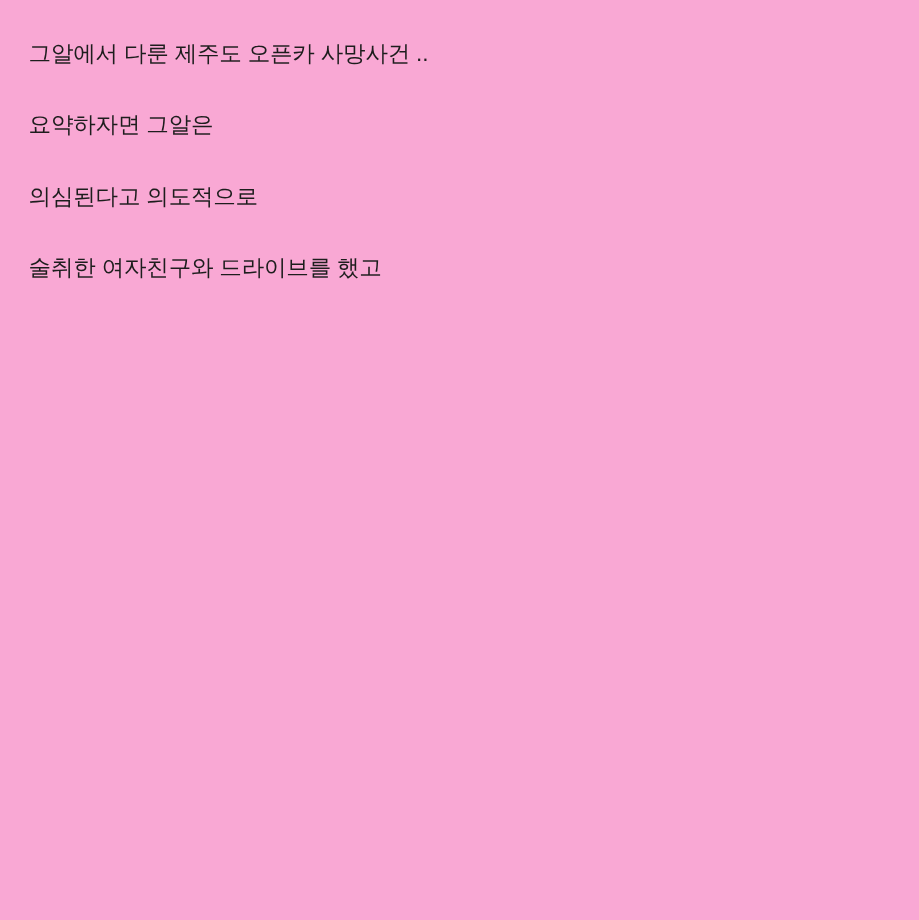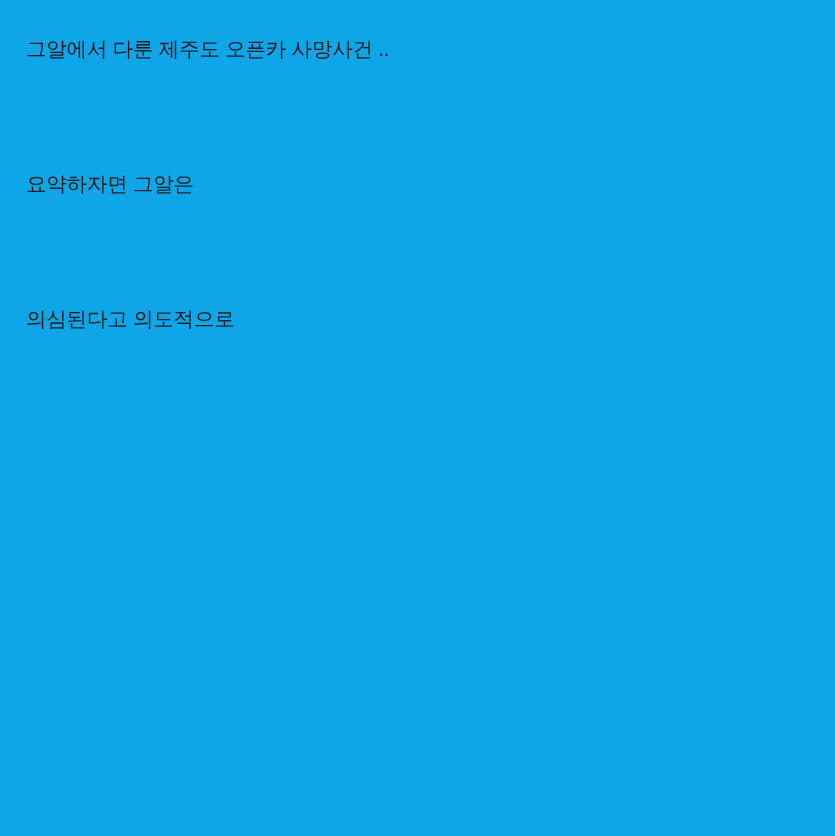--- a/index.html
+++ b/index.html
@@ -11,21 +11,21 @@
     width: 835px;
     height: 836px;
     font-family: "Liberation Sans", "DejaVu Sans", sans-serif;
     color: #1b1b1b;
     overflow: hidden;
   }
   .page {
     position: relative;
     width: 835px;
     height: 836px;
-    background: #0ea5e9;
+    background: #f9a8d4;
     box-sizing: border-box;
     padding: 0;
   }
   .text-body {
     position: absolute;
     top: 0;
     left: 0;
     width: 835px;
     padding: 14px 26px 0 26px;
     box-sizing: border-box;
@@ -36,26 +36,27 @@
     letter-spacing: -0.2px;
     color: #1d1d1d;
     white-space: pre-wrap;
     word-break: keep-all;
   }
   
   .para + .para {
     margin-top: 85px;
   }
   .para.wide-gap {
-    margin-top: 108px;
+    margin-top: 38px;
   }
 </style>
 </head>
 <body>
 
 <div class="page">
   <div class="text-body">
     <p class="para">그알에서 다룬 제주도 오픈카 사망사건 ..</p>
     <p class="para wide-gap">요약하자면 그알은</p>
     <p class="para wide-gap">의심된다고 의도적으로</p>
+    <p class="para wide-gap">술취한 여자친구와 드라이브를 했고</p>
 
   </div>
 </div>
 
 </body></html>

